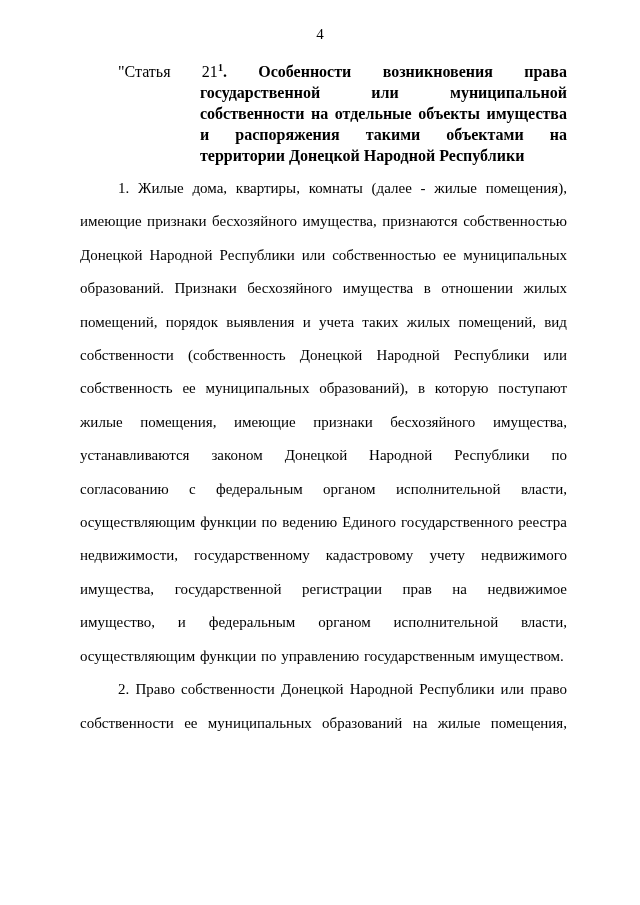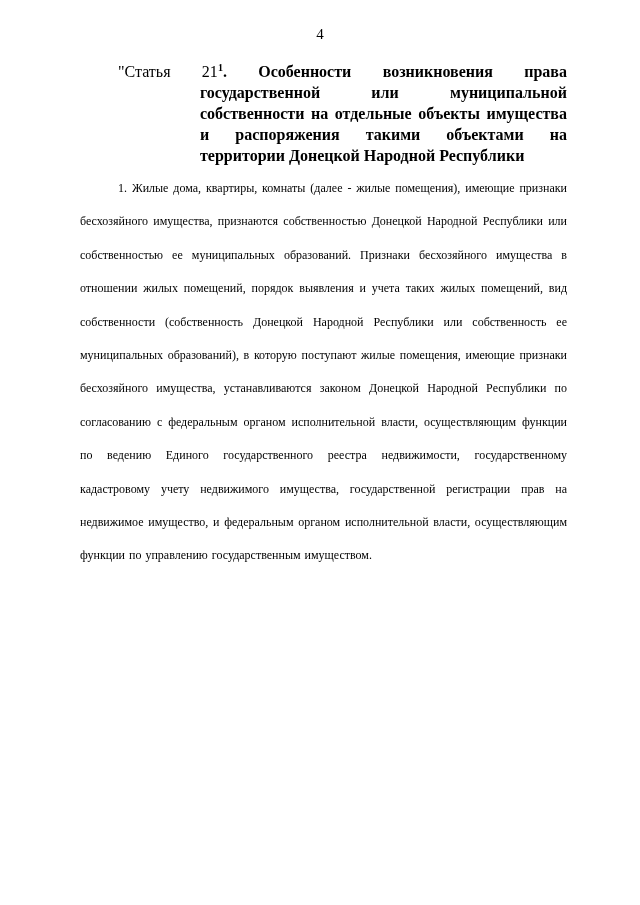--- a/index.html
+++ b/index.html
@@ -38,21 +38,21 @@
   .article-heading .heading-prefix {
     font-weight: normal;
   }
   .article-heading sup {
     font-size: 10px;
     line-height: 0;
     vertical-align: super;
   }
   .article-body {
     margin-top: 6px;
-    font-size: 12px;
+    font-size: 15px;
     line-height: 33.4px;
     text-align: justify;
   }
   .article-body p {
     margin: 0;
     padding: 0;
     text-indent: 38px;
     word-spacing: 1px;
   }
   .article-body p.continued {
@@ -64,15 +64,16 @@
 <body>
 
 <div class="page">
 
   <div class="page-number">4</div>
 
   <div class="article-heading"><span class="heading-prefix">"Статья 21</span><sup>1</sup><span>. Особенности возникновения права государственной или муниципальной собственности на отдельные объекты имущества и распоряжения такими объектами на территории Донецкой Народной Республики</span></div>
 
   <div class="article-body">
     <p>1. Жилые дома, квартиры, комнаты (далее - жилые помещения), имеющие признаки бесхозяйного имущества, признаются собственностью Донецкой Народной Республики или собственностью ее муниципальных образований. Признаки бесхозяйного имущества в отношении жилых помещений, порядок выявления и учета таких жилых помещений, вид собственности (собственность Донецкой Народной Республики или собственность ее муниципальных образований), в которую поступают жилые помещения, имеющие признаки бесхозяйного имущества, устанавливаются законом Донецкой Народной Республики по согласованию с федеральным органом исполнительной власти, осуществляющим функции по ведению Единого государственного реестра недвижимости, государственному кадастровому учету недвижимого имущества, государственной регистрации прав на недвижимое имущество, и федеральным органом исполнительной власти, осуществляющим функции по управлению государственным имуществом.</p>
+    <p class="continued">2. Право собственности Донецкой Народной Республики или право собственности ее муниципальных образований на жилые помещения,</p>
   </div>
 
 </div>
 
 </body></html>

